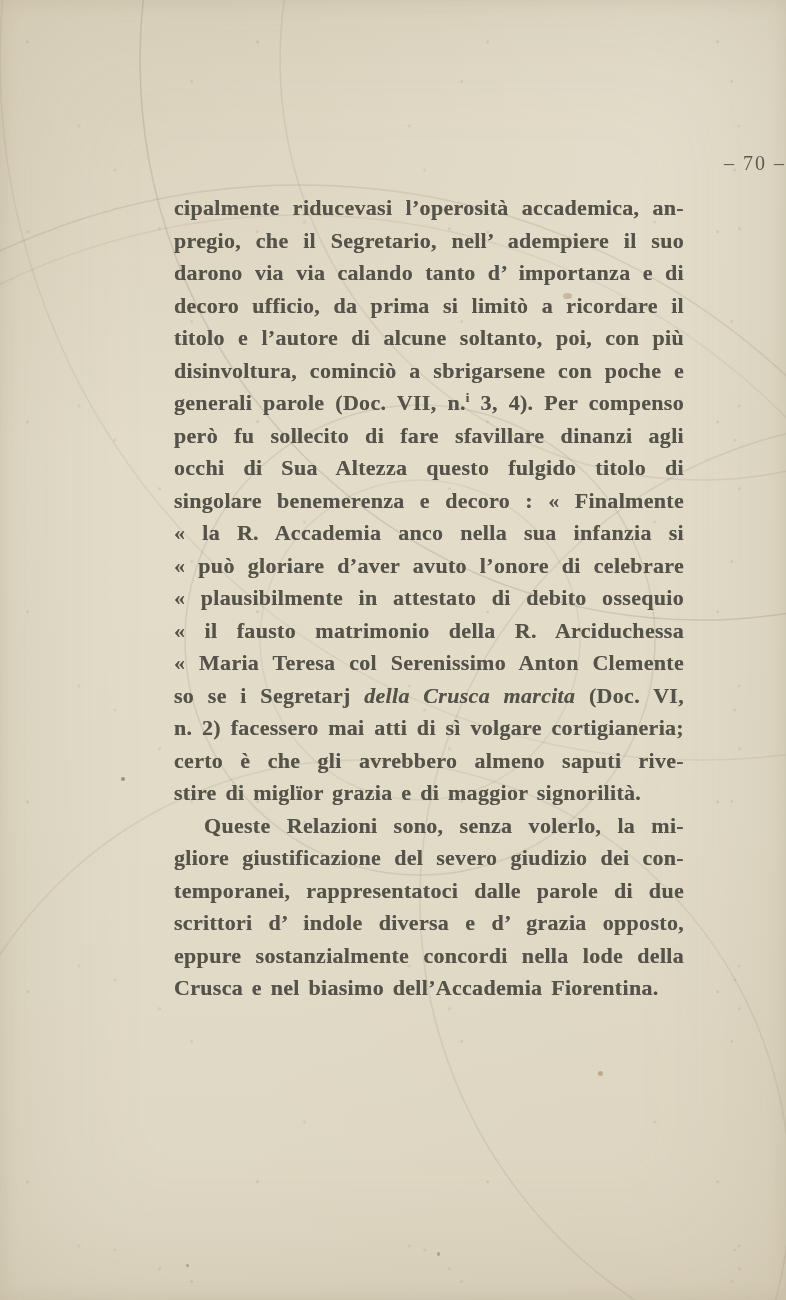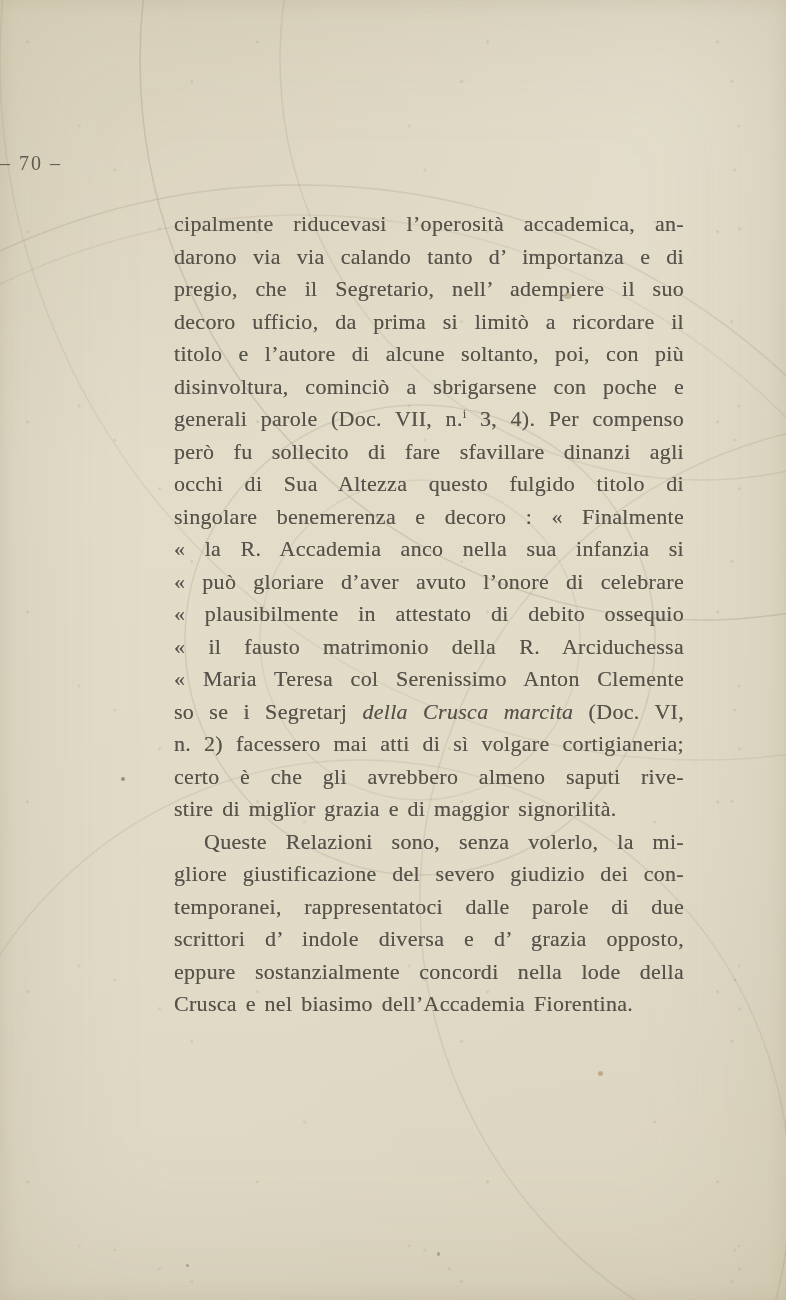--- a/index.html
+++ b/index.html
@@ -26,33 +26,34 @@
       radial-gradient(circle 1px at 71% 34%, rgba(140,125,95,0.16) 0 1px, transparent 2px),
       radial-gradient(circle 1px at 87% 74%, rgba(140,125,95,0.14) 0 1px, transparent 2px),
       radial-gradient(circle 1px at 55% 88%, rgba(140,125,95,0.16) 0 1px, transparent 2px),
       radial-gradient(circle 1px at 24% 45%, rgba(140,125,95,0.13) 0 1px, transparent 2px);
     background-size: 230px 190px, 310px 270px, 270px 240px, 350px 300px, 290px 260px, 330px 280px;
   }
   .watermark { position: absolute; inset: 0; pointer-events: none; }
   .page-number {
     position: absolute;
     top: 152px; left: 0; width: 786px;
-    text-align: left;
+    text-align: right;
     font-size: 20px;
     letter-spacing: 2px;
     color: #5e5b52;
   }
   .text-block {
     position: absolute;
-    top: 208px; left: 174px; width: 510px;
+    top: 192px; left: 174px; width: 510px;
     color: #55524a;
     font-size: 22px;
     line-height: 32.5px;
     letter-spacing: 0.3px;
     text-shadow: 0 0 0.6px rgba(85,82,74,0.55);
+    font-weight: bold;
   }
   .line {
     text-align: justify;
     text-align-last: justify;
     white-space: normal;
     height: 32.5px;
     overflow: visible;
   }
   .line.no-justify { text-align: center; text-align-last: left; word-spacing: 3px; }
   .line.indent { text-indent: 30px; }
@@ -84,22 +85,22 @@
       <circle cx="900" cy="900" r="480" stroke-opacity="0.14"></circle>
       <circle cx="360" cy="1190" r="430" stroke-opacity="0.12"></circle>
     </g>
   </svg>
 
   <div class="page-number">– 70 –</div>
 
   <div class="text-block">
 
   <div class="line">cipalmente riducevasi l’operosità accademica, an-</div>
+      <div class="line">pregio, che il Segretario, nell’ adempiere il suo</div>
       <div class="line">darono via via calando tanto d’ importanza e di</div>
-      <div class="line">pregio, che il Segretario, nell’ adempiere il suo</div>
       <div class="line">decoro ufficio, da prima si limitò a ricordare il</div>
       <div class="line">titolo e l’autore di alcune soltanto, poi, con più</div>
       <div class="line">disinvoltura, cominciò a sbrigarsene con poche e</div>
       <div class="line">generali parole (Doc. VII, n.<sup>i</sup> 3, 4). Per compenso</div>
       <div class="line">però fu sollecito di fare sfavillare dinanzi agli</div>
       <div class="line">occhi di Sua Altezza questo fulgido titolo di</div>
       <div class="line">singolare benemerenza e decoro : « Finalmente</div>
       <div class="line">« la R. Accademia anco nella sua infanzia si</div>
       <div class="line">« può gloriare d’aver avuto l’onore di celebrare</div>
       <div class="line">« plausibilmente in attestato di debito ossequio</div>

